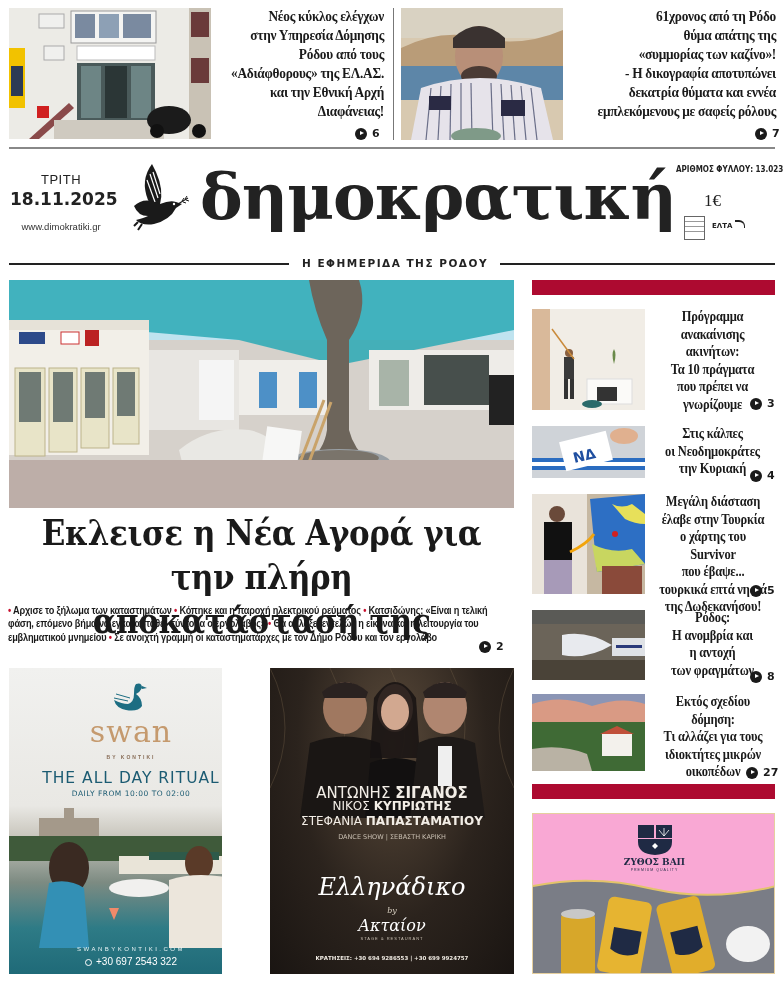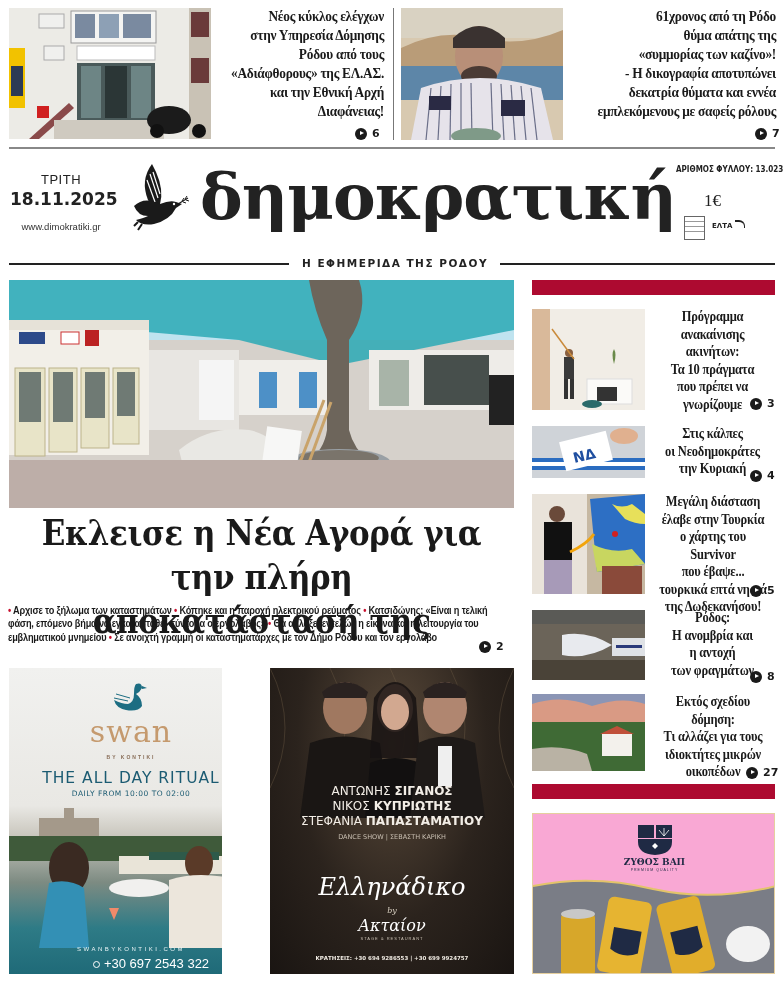--- a/index.html
+++ b/index.html
@@ -394,21 +394,21 @@
     <rect x="110" y="48" width="134" height="18" fill="#e9e4d8"></rect>
     <rect x="140" y="44" width="70" height="8" fill="#2e5a4a"></rect>
     <ellipse cx="130" cy="80" rx="30" ry="9" fill="#f1f0ee"></ellipse>
     <ellipse cx="60" cy="60" rx="20" ry="26" fill="#3a2a22"></ellipse>
     <path d="M40 75 Q60 70 75 80 L80 140 L30 140 Z" fill="#3390b5"></path>
     <ellipse cx="190" cy="55" rx="14" ry="17" fill="#5a3a28"></ellipse>
     <path d="M160 72 Q190 62 230 72 L240 140 L160 140 Z" fill="#ece6dc"></path>
     <path d="M100 100 l5 12 l5 -12 z" fill="#f08a6a"></path>
   </svg>
   <div style="position:absolute;left:0;width:244px;top:278px;text-align:center;font-size:6px;color:#e8f3f5;letter-spacing:2.5px;">SWANBYKONTIKI.COM</div>
-  <div style="position:absolute;left:0;width:244px;top:288px;text-align:center;font-size:13px;color:#ffffff;margin-left:20px;">
+  <div style="position:absolute;left:0;width:244px;top:288px;text-align:center;font-size:10px;color:#ffffff;">
     <span style="display:inline-block;width:7px;height:7px;border:1px solid #fff;border-radius:50%;vertical-align:middle;margin-right:4px;"></span><span>+30 697 2543 322</span>
   </div>
 </div>
 
 <div class="ad" style="left:270px;top:668px;width:244px;height:306px;background:radial-gradient(ellipse at 50% 25%,#5a4a3a 0%,#2b231d 55%,#1a1512 100%);">
   <svg class="abs" style="left:0;top:0;" width="244" height="150" viewBox="0 0 244 150">
     <g stroke="#6b5a45" stroke-width="0.6" fill="none" opacity="0.7">
       <path d="M0 0 Q30 60 0 120"></path>
         <path d="M60 0 Q90 60 60 120"></path>
         <path d="M120 0 Q150 60 120 120"></path>
@@ -420,21 +420,21 @@
     <path d="M30 150 L40 75 Q75 62 110 75 L120 150 Z" fill="#1a1614"></path>
     <ellipse cx="125" cy="40" rx="18" ry="24" fill="#c69a82"></ellipse>
     <path d="M104 30 Q125 -2 146 30 L150 90 L100 90 Z" fill="#161212" opacity="0.85"></path>
     <ellipse cx="125" cy="44" rx="14" ry="18" fill="#d2a890"></ellipse>
     <path d="M95 150 L100 95 Q125 85 150 95 L155 150 Z" fill="#121010"></path>
     <ellipse cx="175" cy="40" rx="22" ry="26" fill="#b08670"></ellipse>
     <path d="M153 24 Q175 4 197 24 L195 30 L155 30 Z" fill="#2a2220"></path>
     <path d="M140 150 L148 75 Q175 62 205 75 L215 150 Z" fill="#1e1a18"></path>
     <rect x="168" y="78" width="14" height="40" fill="#efefef"></rect>
   </svg>
-  <div style="position:absolute;left:0;width:244px;top:116px;text-align:center;font-family:'DejaVu Sans',sans-serif;font-size:12px;color:#f2ede6;">
+  <div style="position:absolute;left:0;width:244px;top:116px;text-align:center;font-family:'DejaVu Sans',sans-serif;font-size:15px;color:#f2ede6;">
     <span>ΑΝΤΩΝΗΣ</span> <b>ΣΙΓΑΝΟΣ</b>
   </div>
   <div style="position:absolute;left:0;width:244px;top:131px;text-align:center;font-family:'DejaVu Sans',sans-serif;font-size:12px;color:#f2ede6;">
     <span>ΝΙΚΟΣ</span> <b>ΚΥΠΡΙΩΤΗΣ</b>
   </div>
   <div style="position:absolute;left:0;width:244px;top:146px;text-align:center;font-family:'DejaVu Sans',sans-serif;font-size:12px;color:#f2ede6;">
     <span>ΣΤΕΦΑΝΙΑ</span> <b>ΠΑΠΑΣΤΑΜΑΤΙΟΥ</b>
   </div>
   <div style="position:absolute;left:0;width:244px;top:165px;text-align:center;font-family:'DejaVu Sans',sans-serif;font-size:6.5px;color:#c9bfb2;">DANCE SHOW | ΣΕΒΑΣΤΗ ΚΑΡΙΚΗ</div>
   <div style="position:absolute;left:0;width:244px;top:205px;text-align:center;font-family:'DejaVu Serif',serif;font-style:italic;font-size:24px;color:#ffffff;">Ελληνάδικο</div>

